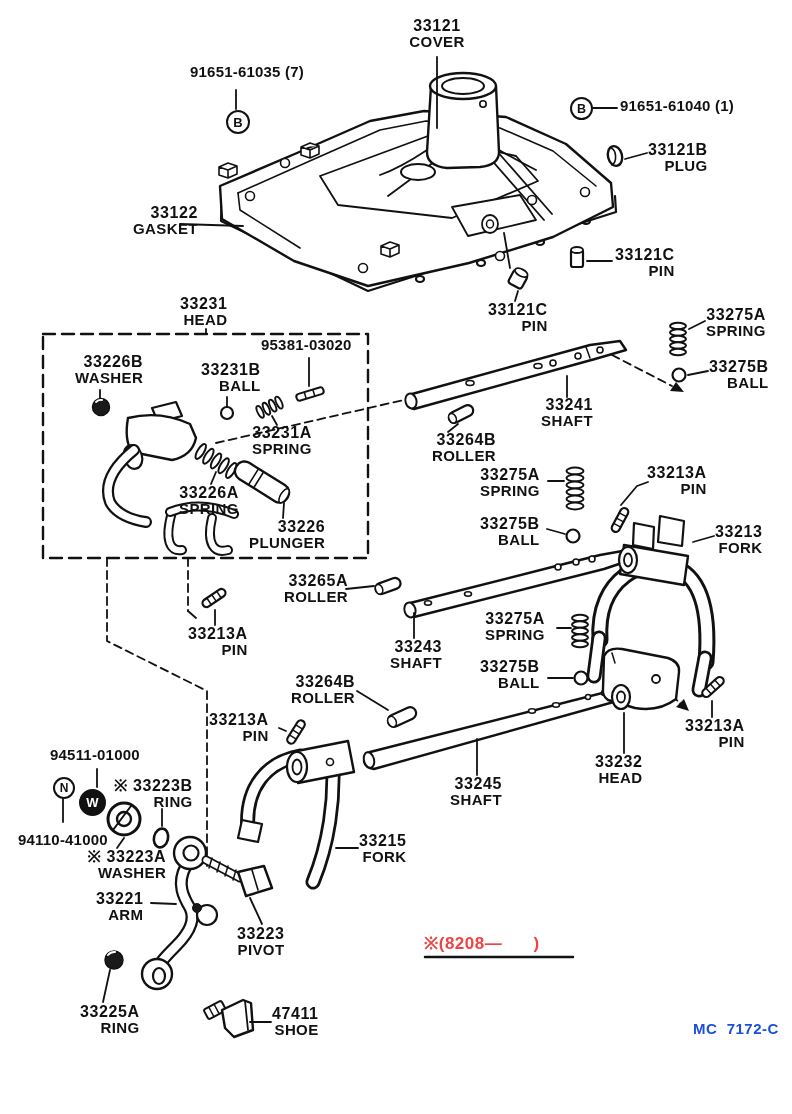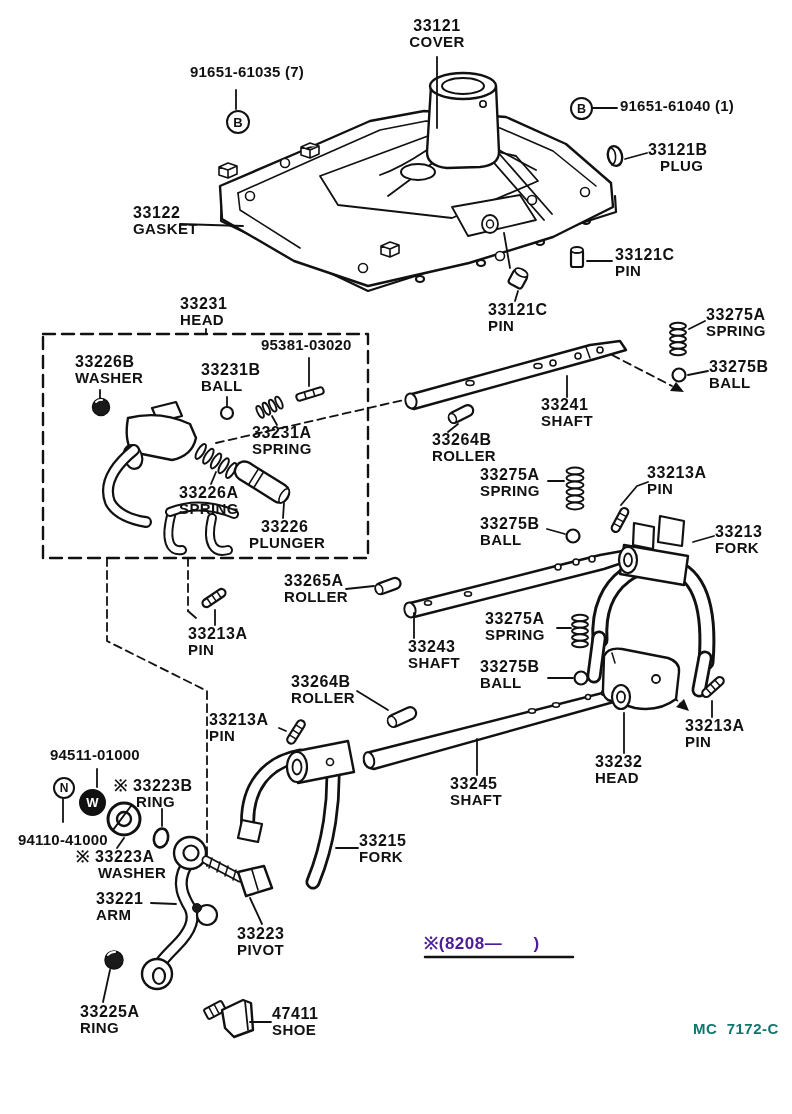--- a/index.html
+++ b/index.html
@@ -1,30 +1,30 @@
 <!DOCTYPE html>
 <html><head>
 <meta charset="utf-8">
 <style>
   html,body{margin:0;padding:0;background:#e8e8e8;}
   .stage{position:relative;width:792px;height:1114px;background:#ffffff;overflow:hidden;
          font-family:"Liberation Sans",sans-serif;}
   svg{position:absolute;left:0;top:0;}
-  .lbl{position:absolute;color:#111;font-weight:bold;line-height:1.03;white-space:nowrap;}
+  .lbl{position:absolute;color:#111;font-weight:bold;line-height:1.03;white-space:nowrap;text-align:right;}
   .lbl .num{display:block;font-size:16px;letter-spacing:.6px;}
   .lbl.small .num{font-size:15px;letter-spacing:.2px;}
   .lbl .sub{display:block;font-size:15px;letter-spacing:.4px;}
   .lbl.center{text-align:center;}
   .lbl .ind{margin-left:22px;}
   .lbl .ind7{margin-left:12px;}
   .marker{position:absolute;border:2.6px solid #111;border-radius:50%;background:#fff;color:#111;
           display:flex;align-items:center;justify-content:center;font-weight:bold;}
   .marker.dark{background:#111;color:#fff;}
-  .note{position:absolute;color:#4c1d95;font-weight:bold;font-size:17px;white-space:pre;letter-spacing:.5px;}
-  .mc{position:absolute;color:#0f766e;font-weight:bold;font-size:15px;white-space:pre;letter-spacing:.5px;}
+  .note{position:absolute;color:#ef4444;font-weight:bold;font-size:17px;white-space:pre;letter-spacing:.5px;}
+  .mc{position:absolute;color:#1d4ed8;font-weight:bold;font-size:15px;white-space:pre;letter-spacing:.5px;}
 </style>
 </head>
 <body>
 
 <div class="stage">
 
 <svg width="792" height="1114" viewBox="0 0 792 1114" stroke-linecap="round" stroke-linejoin="round">
 
   <g stroke="#111" fill="none" stroke-width="2.2">
     <path d="M222,193 L221,221 L368,291 L616,212 L615,196"></path>
@@ -425,21 +425,21 @@
   <span class="sub">FORK</span>
 </div>
 <div class="lbl" style="left:284px;top:573px;">
   <span class="num">33265A</span>
   <span class="sub">ROLLER</span>
 </div>
 <div class="lbl" style="left:188px;top:626px;">
   <span class="num">33213A</span>
   <span class="sub">PIN</span>
 </div>
-<div class="lbl" style="left:408px;top:639px;">
+<div class="lbl" style="left:390px;top:639px;">
   <span class="num">33243</span>
   <span class="sub">SHAFT</span>
 </div>
 <div class="lbl" style="left:485px;top:611px;">
   <span class="num">33275A</span>
   <span class="sub">SPRING</span>
 </div>
 <div class="lbl" style="left:480px;top:659px;">
   <span class="num">33275B</span>
   <span class="sub">BALL</span>

